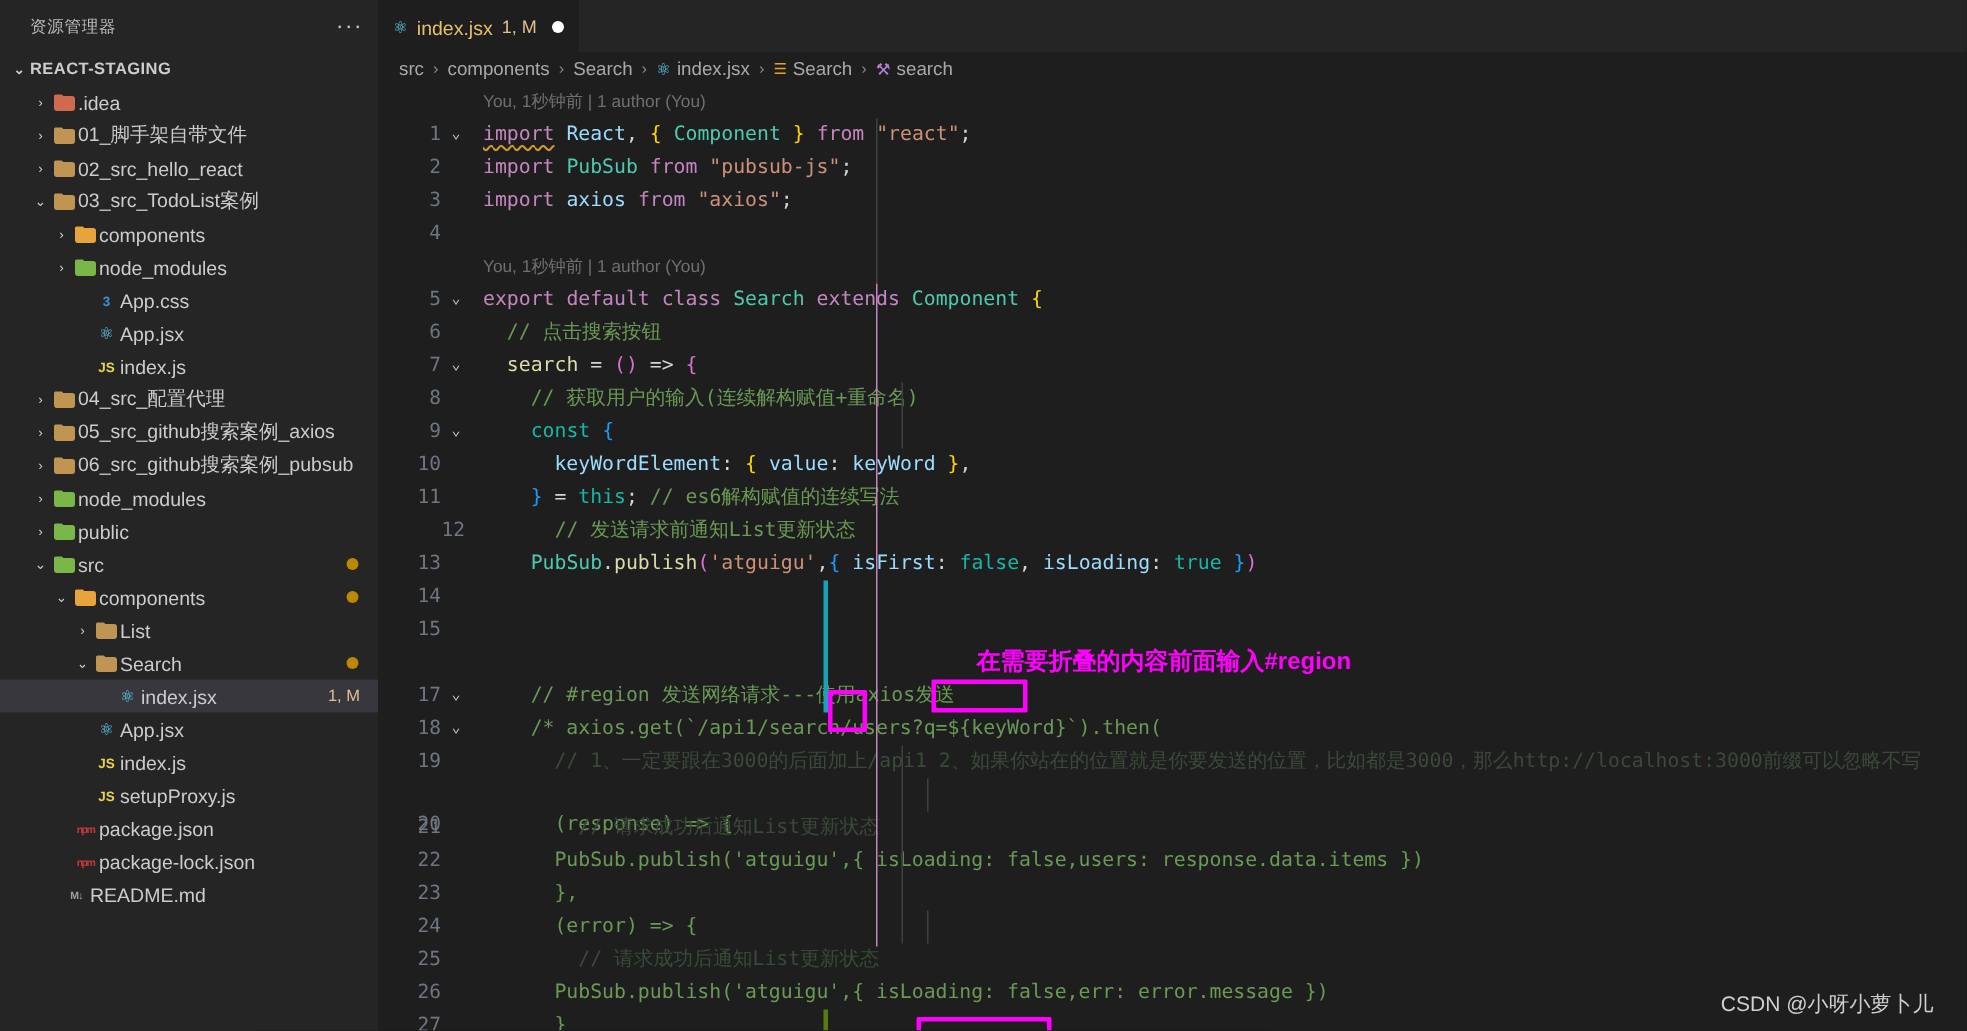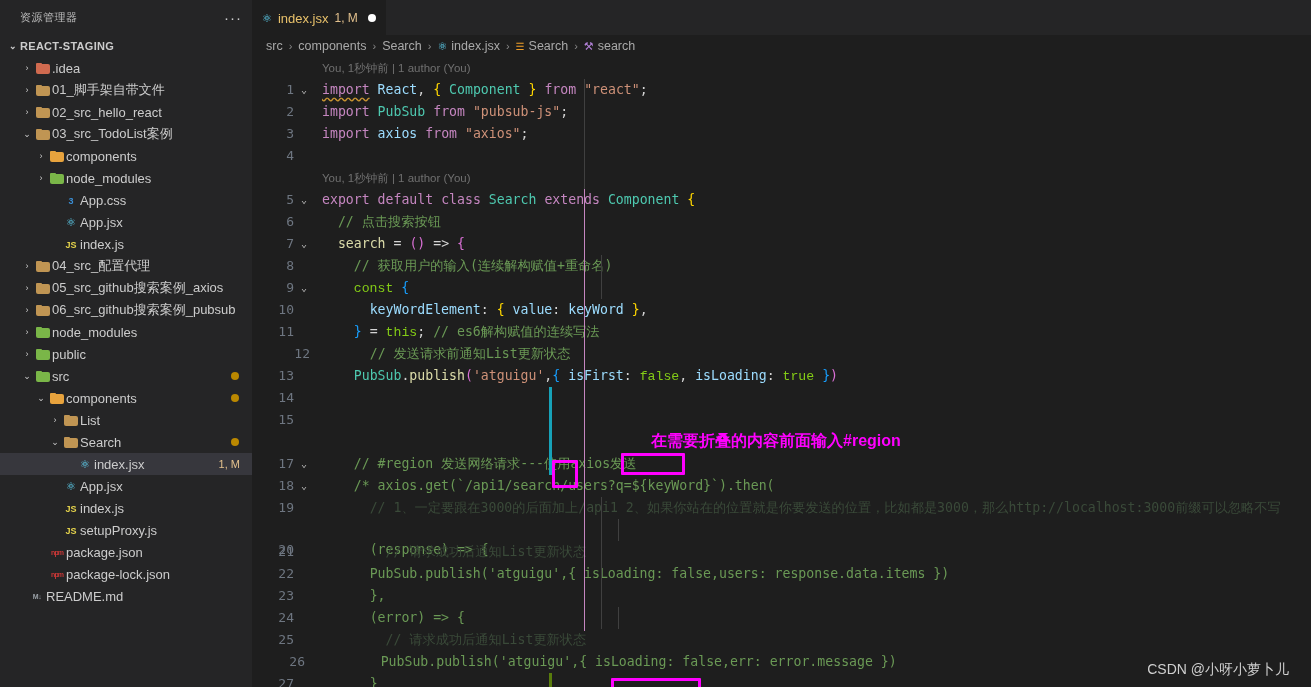--- a/index.html
+++ b/index.html
@@ -100,21 +100,21 @@
     color:#c5c5c5; font-size:10px; cursor:pointer;
   }
   .ctext { position:absolute; left:70px; top:0; }
   .blame {
     position:absolute; left:70px; top:0; color:#8a8a8a;
     font-size:11.5px; font-family:"Liberation Sans", sans-serif; opacity:.75;
   }
 
   
   .kw     { color:#c586c0; }   
-  .kw2    { color:#84cc16;font-family:Liberation Mono, monospace; }   
+  .kw2    { color:#14b8a6; }   
   .ident  { color:#9cdcfe; }   
   .cls    { color:#4ec9b0; }   
   .fn     { color:#dcdcaa; }   
   .str    { color:#ce9178; }   
   .cmt    { color:#6a9955; }   
   .cmtf   { color:#3a4a39; }
   .punc   { color:#d4d4d4; }
   .br1    { color:#ffd700; }
   .br2    { color:#da70d6; }
   .br3    { color:#179fff; }
@@ -276,21 +276,21 @@
         <div class="row" style="padding-left: 34px;">
           <span class="chev blank">›</span>
           <span class="ico"><span class="npm-ico">npm</span></span>
           <span class="lbl">package.json</span>
         </div>
         <div class="row" style="padding-left: 34px;">
           <span class="chev blank">›</span>
           <span class="ico"><span class="npm-ico">npm</span></span>
           <span class="lbl">package-lock.json</span>
         </div>
-        <div class="row" style="padding-left: 14px;">
+        <div class="row" style="padding-left: 28px;">
           <span class="chev blank">›</span>
           <span class="ico"><span class="md-ico">M↓</span></span>
           <span class="lbl">README.md</span>
         </div>
       </div>
   </div>
 
   <div class="editor">
 
     <div class="tabbar">
@@ -341,21 +341,21 @@
           <div class="cline" style="position: absolute; left: 0px; right: 0px; top: 352px;"><span class="gutter">15</span><span class="foldcol"></span><span class="ctext"></span></div>
           <div class="cline" style="position: absolute; left: 0px; right: 0px; top: 396px;"><span class="gutter">17</span><span class="foldcol">⌄</span><span class="ctext"><span class="cmt">    // </span><span class="cmt">#region</span><span class="cmt"> 发送网络请求---使用axios发送</span></span></div>
           <div class="cline" style="position: absolute; left: 0px; right: 0px; top: 418px;"><span class="gutter">18</span><span class="foldcol">⌄</span><span class="ctext"><span class="cmt">    /* axios.get(`/api1/search/users?q=${keyWord}`).then(</span></span></div>
           <div class="cline" style="position: absolute; left: 0px; right: 0px; top: 440px;"><span class="gutter">19</span><span class="foldcol"></span><span class="ctext"><span class="cmtf">      // 1、一定要跟在3000的后面加上/api1 2、如果你站在的位置就是你要发送的位置，比如都是3000，那么http://localhost:3000前缀可以忽略不写</span></span></div>
           <div class="cline" style="position: absolute; left: 0px; right: 0px; top: 462px; margin-top: 20px;"><span class="gutter">20</span><span class="foldcol"></span><span class="ctext"><span class="cmt">      (response) =&gt; {</span></span></div>
           <div class="cline" style="position: absolute; left: 0px; right: 0px; top: 484px;"><span class="gutter">21</span><span class="foldcol"></span><span class="ctext"><span class="cmtf">        // 请求成功后通知List更新状态</span></span></div>
           <div class="cline" style="position: absolute; left: 0px; right: 0px; top: 506px;"><span class="gutter">22</span><span class="foldcol"></span><span class="ctext"><span class="cmt">      PubSub.publish('atguigu',{ isLoading: false,users: response.data.items })</span></span></div>
           <div class="cline" style="position: absolute; left: 0px; right: 0px; top: 528px;"><span class="gutter">23</span><span class="foldcol"></span><span class="ctext"><span class="cmt">      },</span></span></div>
           <div class="cline" style="position: absolute; left: 0px; right: 0px; top: 550px;"><span class="gutter">24</span><span class="foldcol"></span><span class="ctext"><span class="cmt">      (error) =&gt; {</span></span></div>
           <div class="cline" style="position: absolute; left: 0px; right: 0px; top: 572px;"><span class="gutter">25</span><span class="foldcol"></span><span class="ctext"><span class="cmtf">        // 请求成功后通知List更新状态</span></span></div>
-          <div class="cline" style="position: absolute; left: 11px; right: 0px; top: 594px;"><span class="gutter">26</span><span class="foldcol"></span><span class="ctext"><span class="cmt">      PubSub.publish('atguigu',{ isLoading: false,err: error.message })</span></span></div>
+          <div class="cline" style="position: absolute; left: 0px; right: 0px; top: 594px;"><span class="gutter">26</span><span class="foldcol"></span><span class="ctext"><span class="cmt">      PubSub.publish('atguigu',{ isLoading: false,err: error.message })</span></span></div>
           <div class="cline" style="position: absolute; left: 0px; right: 0px; top: 616px;"><span class="gutter">27</span><span class="foldcol"></span><span class="ctext"><span class="cmt">      }</span></span></div>
         </div>
 
       <div class="bguide" style="left:332px; top:132px; height:442px;"></div>
       <div class="iguide" style="left:332px; top:22px; height:110px;"></div>
       <div class="iguide" style="left:349px; top:198px; height:44px;"></div>
       <div class="iguide" style="left:349px; top:440px; height:132px;"></div>
       <div class="iguide" style="left:366px; top:462px; height:22px;"></div>
       <div class="iguide" style="left:366px; top:550px; height:22px;"></div>
       <div class="teal-bar" style="left:297px; top:330px; height:88px;"></div>

